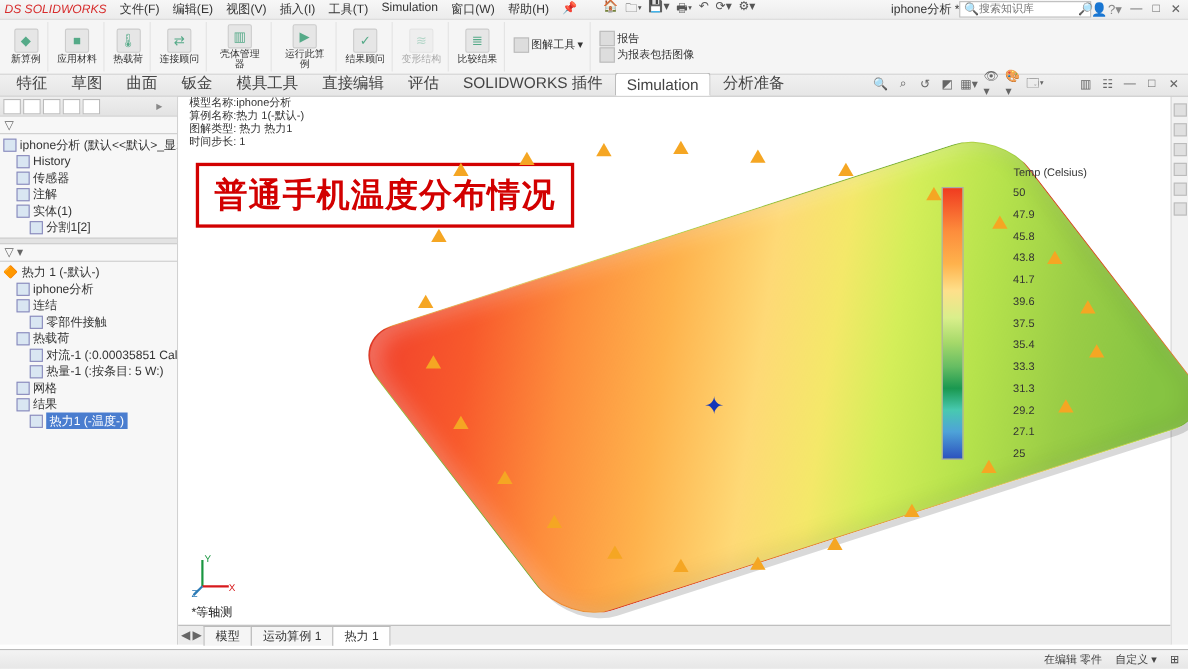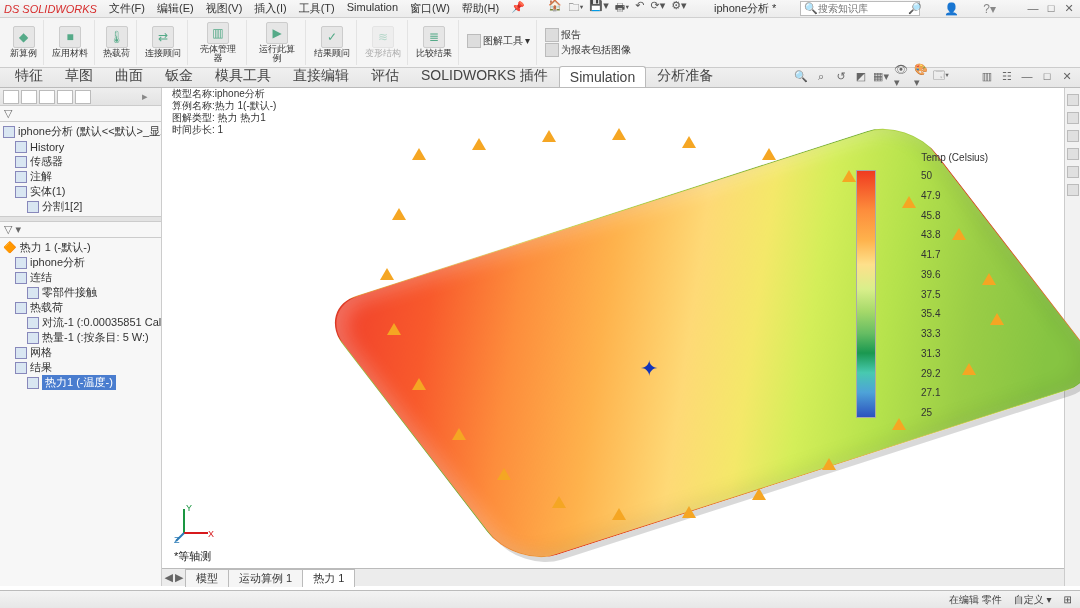--- a/index.html
+++ b/index.html
@@ -5,21 +5,21 @@
   * { box-sizing: border-box; margin: 0; padding: 0; font-family: "Segoe UI", Tahoma, sans-serif; }
   body { width: 1080px; height: 608px; background: #fff; overflow: hidden; font-size: 11px; color: #333; }
   
   .titlebar { height: 18px; background: linear-gradient(#f7f7f7,#ececec); display:flex; align-items:center; padding:0 4px; border-bottom:1px solid #d0d0d0;}
   .logo { font-weight:normal; color:#d72c2c; font-style:italic; font-size:11px; margin-right:8px;}
   .logo .ds { color:#d72c2c;}
   .menus { display:flex; gap:4px; flex:0 0 auto;}
   .menus span { padding:1px 4px; cursor:default;}
   .tb-icons { display:flex; gap:6px; margin-left:20px; color:#555; font-size:11px;}
   .tb-icons span{display:inline-block;}
-  .tb-right { margin-left:auto; display:flex; align-items:center; gap:24px;}
+  .tb-right { margin-left:auto; display:flex; align-items:center; gap:0;}
   .docname { font-size:11px; color:#333;}
   .searchbox { display:flex; align-items:center; border:1px solid #bbb; background:#fff; height:15px; width:120px; padding:0 3px;}
   .searchbox input { border:none; outline:none; font-size:10px; width:90px; color:#888;}
   .help-ico, .user-ico { color:#888; font-size:12px;}
   .win-controls { display:flex; gap:4px; margin-left:6px;}
   .win-controls span { width:14px; text-align:center; color:#666; font-size:11px;}
   
   .ribbon { height:50px; background:#f5f5f5; border-bottom:1px solid #ccc; display:flex; padding:2px 4px; gap:2px;}
   .rgroup { display:flex; flex-direction:column; align-items:center; justify-content:center; padding:0 6px; border-right:1px solid #e3e3e3; min-width:34px;}
   .rgroup:last-child{border-right:none;}
@@ -324,20 +324,21 @@
     </div>
   </div>
 
   <div class="viewport">
     <div class="info">
       <div>模型名称:iphone分析</div>
       <div>算例名称:热力 1(-默认-)</div>
       <div>图解类型: 热力 热力1</div>
       <div>时间步长: 1</div>
     </div>
+    <div class="banner"><span>普通手机温度分布情况</span></div>
 
     <div class="phone-wrap">
       <div class="phone"></div>
     </div>
 
     <div class="constraint c1"></div>
     <div class="constraint c2"></div>
     <div class="constraint c3"></div>
     <div class="constraint c4"></div>
     <div class="constraint c5"></div>

